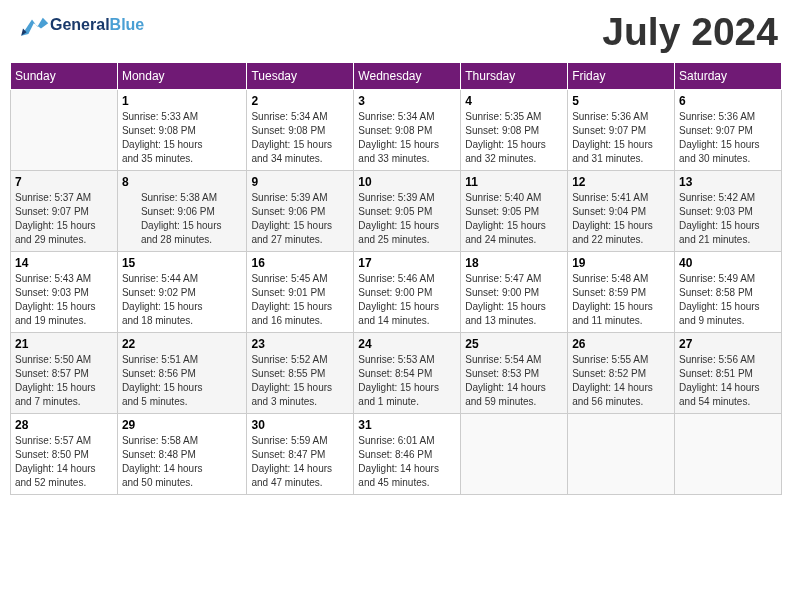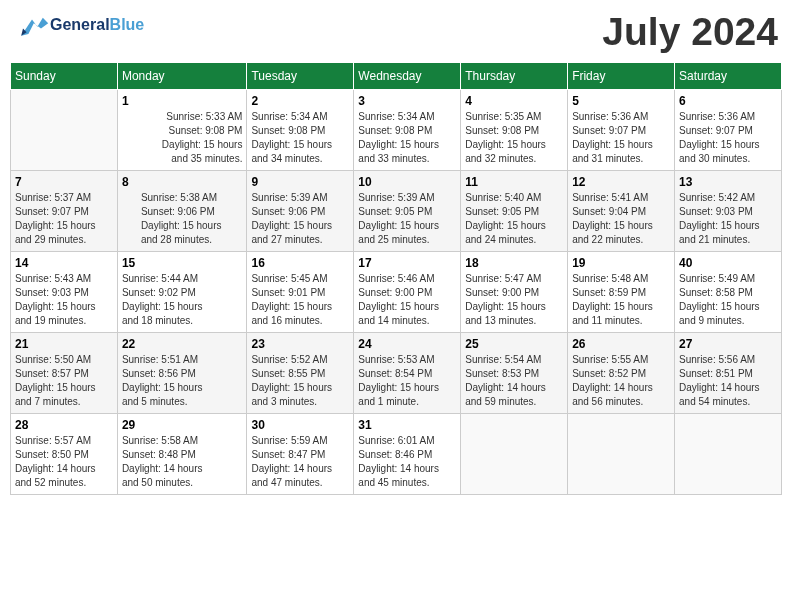--- a/index.html
+++ b/index.html
@@ -36,21 +36,21 @@
     .calendar-subtitle {
       font-size: 14px;
       color: #555;
     }
     table {
       width: 100%;
       border-collapse: collapse;
       font-size: 11px;
     }
     thead tr th {
-      background-color: #15803d;
+      background-color: #701a75;
       color: #fff;
       padding: 6px 4px;
       text-align: left;
       font-size: 12px;
       font-weight: normal;
       border: 1px solid #fff;
     }
     tbody tr td {
       border: 1px solid #ccc;
       padding: 4px;
@@ -106,21 +106,21 @@
         <th>Thursday</th>
         <th>Friday</th>
         <th>Saturday</th>
       </tr>
   </thead>
   <tbody id="calendar-body">
   <tr>
         <td class="empty"></td>
         <td>
           <span class="day-number">1</span>
-          <div class="day-info" style="white-space: pre-line; text-align: right;">Sunrise: 5:33 AM
+          <div class="day-info" style="white-space: pre-line;">Sunrise: 5:33 AM
 Sunset: 9:08 PM
 Daylight: 15 hours
 and 35 minutes.</div>
         </td>
         <td>
           <span class="day-number">2</span>
           <div class="day-info" style="white-space: pre-line;">Sunrise: 5:34 AM
 Sunset: 9:08 PM
 Daylight: 15 hours
 and 34 minutes.</div>

